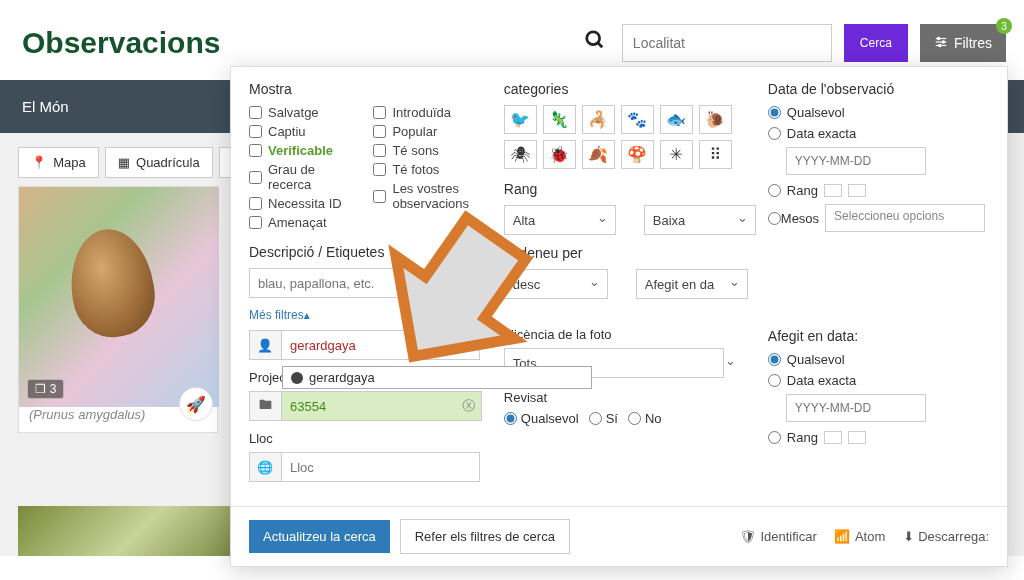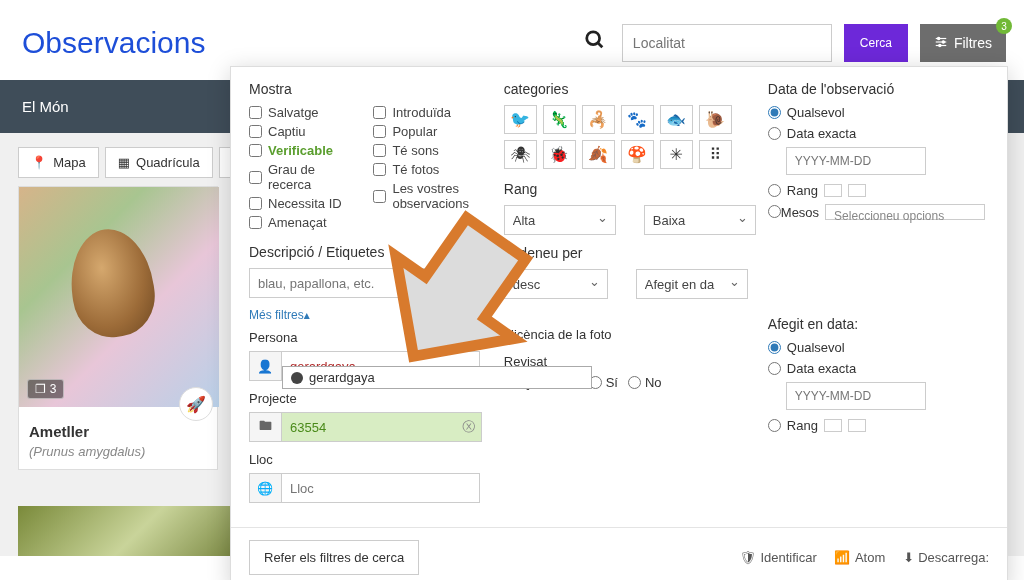--- a/index.html
+++ b/index.html
@@ -1,19 +1,19 @@
 <!DOCTYPE html>
 <html><head>
 <meta charset="utf-8">
 <style>
   * { box-sizing: border-box; margin: 0; padding: 0; }
   body { font-family: "Helvetica Neue", Arial, sans-serif; font-size: 13px; color: #333; background: #fff; width: 1024px; height: 580px; overflow: hidden; position: relative; }
 
   .header-row { display: flex; align-items: center; padding: 24px 18px 18px 22px; gap: 12px; }
-  .page-title { font-size: 30px; font-weight: 400; color: #1d4ed8; flex: 0 0 auto; margin-right: auto; }
+  .page-title { font-size: 30px; font-weight: 700; color: #14532d; flex: 0 0 auto; margin-right: auto; }
   .search-icon-big { font-size: 22px; font-weight: 700; margin-right: 4px; }
   .species-input, .loc-input { height: 38px; border: 1px solid #ccc; padding: 0 10px; font-size: 14px; color: #888; }
   .species-input { width: 210px; }
   .loc-input { width: 210px; }
   .btn-search { height: 38px; background: #6d28d9; color: #fff; border: none; padding: 0 16px; font-size: 12px; cursor: pointer; }
   .btn-filters { height: 38px; background: #6d6d6d; color: #fff; border: none; padding: 0 14px; font-size: 14px; cursor: pointer; display: flex; align-items: center; gap: 6px; position: relative; }
   .btn-filters .badge { position: absolute; top: -6px; right: -6px; background: #71b937; color: #fff; border-radius: 50%; width: 16px; height: 16px; font-size: 10px; display: flex; align-items: center; justify-content: center; }
 
   .dark-bar { background: #3f4d59; color: #fff; padding: 18px 22px; font-size: 15px; }
 
@@ -70,21 +70,21 @@
   .clear-x { width:22px; margin-left:-24px; z-index:2; color:#888; display:flex;align-items:center;justify-content:center; font-size:13px; cursor:pointer;}
 
   .dropdown-suggest { position:absolute; top:366px; left:282px; background:#fff; border:1px solid #aaa; width:310px; padding:3px 8px; font-size:13px; display:flex; align-items:center; gap:6px; z-index:200;}
   .dropdown-suggest .dot { width:12px;height:12px;border-radius:50%;background:#444;}
 
   .lic-sel { width: 220px; }
   .rev-row { display:flex; gap:10px; font-size:13px; align-items:center;}
   .rev-row label { display:flex; align-items:center; gap:4px;}
   .rev-row input{accent-color:#2f7ab8;}
 
-  .meses-sel { height:16px; border:1px solid #ccc; padding: 4px 22px 4px 8px; font-size:12px; color:#888; width:160px; display:inline-block;}
+  .meses-sel { height:28px; border:1px solid #ccc; padding: 4px 22px 4px 8px; font-size:12px; color:#888; width:160px; display:inline-block;}
 
   .panel-footer { border-top:1px solid #e4e4e4; margin: 14px -18px 0 -18px; padding: 12px 18px; display:flex; align-items:center; gap:10px;}
   .btn-primary { background:#2f7ab8; color:#fff; border:none; padding:9px 14px; font-size:13px; cursor:pointer;}
   .btn-outline { background:#fff; color:#333; border:1px solid #ccc; padding:9px 14px; font-size:13px; cursor:pointer;}
   .footer-links { margin-left:auto; display:flex; gap:18px; color:#555; font-size:13px;}
   .footer-links span{display:flex;align-items:center;gap:4px;cursor:pointer;}
 
   
   .big-arrow { position:absolute; top:200px; left:370px; z-index:300; pointer-events:none;}
   .big-arrow svg { width:180px; height:180px; }
@@ -142,21 +142,20 @@
 <div class="grid-bg">
   <div class="almond-card">
     <div class="almond-img">
       <div class="almond-seed"></div>
       <div class="img-count-badge">
         <span>❐</span>
         <span>3</span>
       </div>
       <div class="leaf-avatar">🚀</div>
     </div>
-    <div class="almond-label">Ametller</div>
     <div class="almond-sci">(<span>Prunus amygdalus</span>)</div>
   </div>
 
   <div class="bottom-strip">
     <div></div>
       <div></div>
       <div></div>
       <div></div>
   </div>
 </div>
@@ -218,21 +217,20 @@
       </div>
 
       <div class="sec-title" style="margin-top:10px">Descripció / Etiquetes</div>
       <input class="grp-input" style="width: 100%;" placeholder="blau, papallona, etc.">
 
       <div class="more-link">
         <span>Més filtres</span>
           <span>▴</span>
       </div>
 
-      <div class="label-sm">Persona</div>
       <div class="input-grp">
         <div class="input-addon">👤</div>
         <input class="grp-input red" value="gerardgaya" style="">
       </div>
 
       <div class="label-sm">Projecte</div>
       <div class="input-grp">
         <div class="input-addon">🖿</div>
         <input class="grp-input green-bg" value="63554" style="">
         <div class="clear-x">ⓧ</div>
@@ -269,20 +267,21 @@
       </div>
 
       <div class="sec-title">Ordeneu per</div>
       <div class="rank-row">
         <span class="sel-wrap"><select class="sel w100"><option>desc</option></select></span>
         <span class="sel-wrap"><select class="sel w112"><option>Afegit en da</option></select></span>
       </div>
 
       <div style="height:18px"></div>
       <div class="label-sm">Llicència de la foto</div>
+      <span class="sel-wrap" style="display:block"><select class="sel lic-sel"><option>Tots</option></select></span>
 
       <div class="label-sm" style="margin-top:12px">Revisat</div>
       <div class="rev-row">
         <label>
             <input type="radio" name="rev" checked="" style="">
             <span>Qualsevol</span>
           </label>
         <label>
             <input type="radio" name="rev" style="">
             <span>Sí</span>
@@ -307,21 +306,21 @@
       <input class="mini-input w140" style="margin-left: 18px; margin-bottom: 8px;" placeholder="YYYY-MM-DD">
       <div class="radio-row">
         <label style="display:flex;align-items:center;gap:6px">
             <input type="radio" name="od" style="">
             <span>Rang</span>
           </label>
         <input class="mini-input w80" placeholder="Inici" style="">
         <input class="mini-input w80" placeholder="Final" style="">
       </div>
       <div class="radio-row">
-        <label style="display:flex;align-items:flex-start;">
+        <label style="display:flex;align-items:center;">
             <input type="radio" name="od" style="">
             <span>Mesos</span>
           </label>
         <span class="meses-sel">Seleccioneu opcions</span>
       </div>
 
       <div style="height:90px"></div>
       <div class="sec-title">Afegit en data:</div>
       <label class="radio-row">
           <input type="radio" name="ad" checked="" style="">
@@ -338,20 +337,21 @@
             <span>Rang</span>
           </label>
         <input class="mini-input w80" placeholder="Inici" style="">
         <input class="mini-input w80" placeholder="Final" style="">
       </div>
     </div>
 
   </div>
 
   <div class="panel-footer">
+    <button class="btn-primary">Actualitzeu la cerca</button>
     <button class="btn-outline">Refer els filtres de cerca</button>
     <div class="footer-links">
       <span>
           <span>🛡</span>
           <span>Identificar</span>
         </span>
       <span>
           <span>📶</span>
           <span>Atom</span>
         </span>

